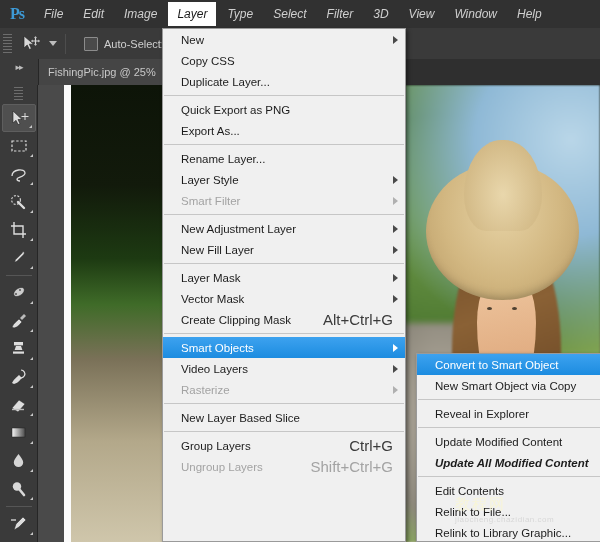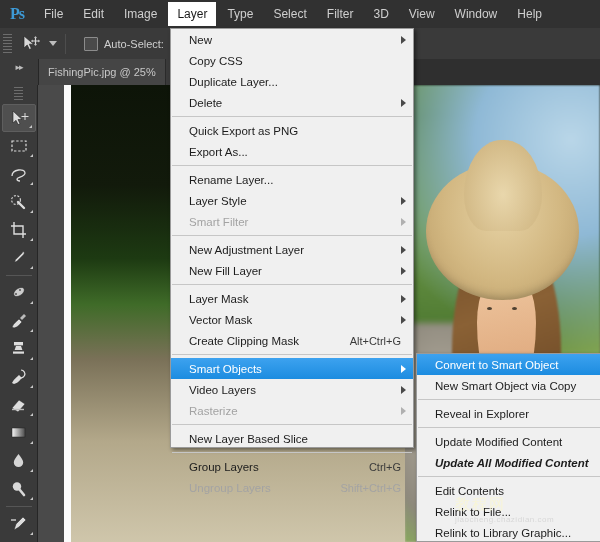--- a/index.html
+++ b/index.html
@@ -18,20 +18,21 @@
     border-bottom:1px solid #222;
   }
   .ps-logo{
     width:34px;height:28px;display:flex;align-items:center;justify-content:center;
     color:#3d9ad6;font-weight:bold;font-size:16px;letter-spacing:-1px;
     font-family:"Liberation Serif", serif;
   }
   .menubar .mitem{
     color:#cfcfcf;font-size:12px;padding:5px 9px;margin:0 1px;
     white-space:nowrap;
+    font-style:italic;
   }
   .menubar .mitem.active{background:#ffffff;color:#1a1a1a;}
 
   
   .optionsbar{
     position:absolute;left:0;top:28px;width:600px;height:31px;
     background:#3a3a3a;border-bottom:1px solid #252525;
     display:flex;align-items:center;
   }
   .opt-grip{width:9px;height:20px;margin-left:3px;
@@ -114,28 +115,28 @@
   .portrait .crown{position:absolute;left:30%;top:12%;width:40%;height:20%;
     background:radial-gradient(ellipse at 50% 60%,#e9d7ac 0%,#d3ba87 70%,#bda16c 100%);
     border-radius:48% 48% 28% 28%/60% 60% 40% 40%;filter:blur(0.5px);}
 
   
   .menu{
     position:absolute;background:#f0f0f0;border:1px solid #9a9a9a;
     box-shadow:2px 2px 4px rgba(0,0,0,.45);
     font-size:11.5px;color:#1c1c1c;box-sizing:border-box;
   }
-  #layer-menu{left:162px;top:28px;width:244px;height:420px;margin-left:8px;}
+  #layer-menu{left:162px;top:28px;width:244px;height:514px;}
   #sub-menu{left:416px;top:353px;width:194px;height:189px;}
   .menu .row{
     position:relative;height:21px;display:flex;align-items:center;
     padding-left:18px;padding-right:8px;white-space:nowrap;
   }
   .menu .row .lbl{flex:0 0 auto;}
-  .menu .row .sc{margin-left:auto;color:#3a3a3a;font-size:11px;padding-right:4px;}
+  .menu .row .sc{margin-left:auto;color:#3a3a3a;font-size:15px;padding-right:4px;}
   .menu .row.dis .lbl,.menu .row.dis .sc{color:#a3a3a3;}
   .menu .row.bold .lbl{font-weight:bold;font-style:italic;}
   .menu .row.hl{background:linear-gradient(180deg,#3da2ef 0%,#1c8ce0 100%);color:#fff;}
   .menu .row.hl .lbl{color:#fff;}
   .menu .arrow{
     position:absolute;right:7px;top:50%;transform:translateY(-50%);
     width:0;height:0;border-top:4px solid transparent;border-bottom:4px solid transparent;
     border-left:5px solid #4a4a4a;
   }
   .menu .row.hl .arrow{border-left-color:#ffffff;}
@@ -393,24 +394,20 @@
       <div class="row">
         <span class="lbl">New</span>
         <span class="arrow"></span>
       </div>
       <div class="row">
         <span class="lbl">Copy CSS</span>
       </div>
       <div class="row">
         <span class="lbl">Duplicate Layer...</span>
       </div>
-      <div class="row">
-        <span class="lbl">Delete</span>
-        <span class="arrow"></span>
-      </div>
       <div class="sep"></div>
       <div class="row">
         <span class="lbl">Quick Export as PNG</span>
       </div>
       <div class="row">
         <span class="lbl">Export As...</span>
       </div>
       <div class="sep"></div>
       <div class="row">
         <span class="lbl">Rename Layer...</span>

